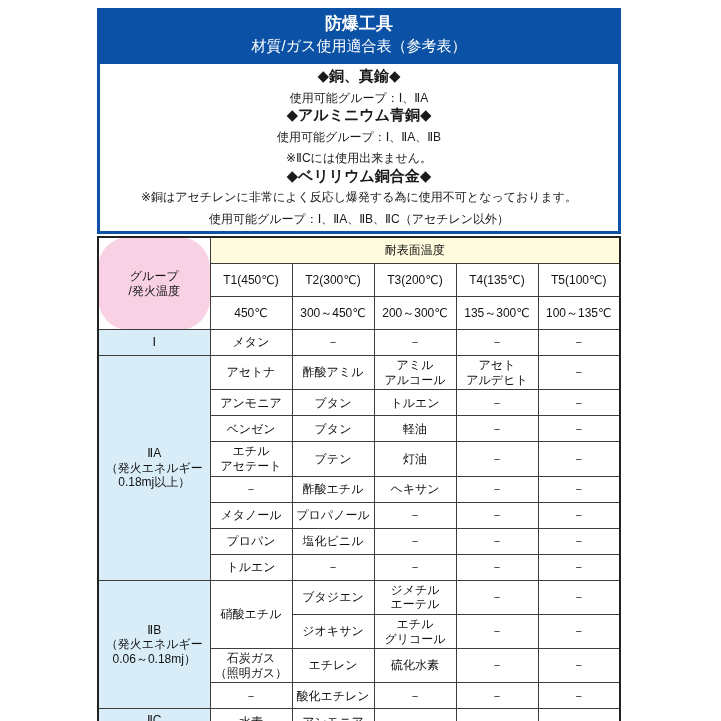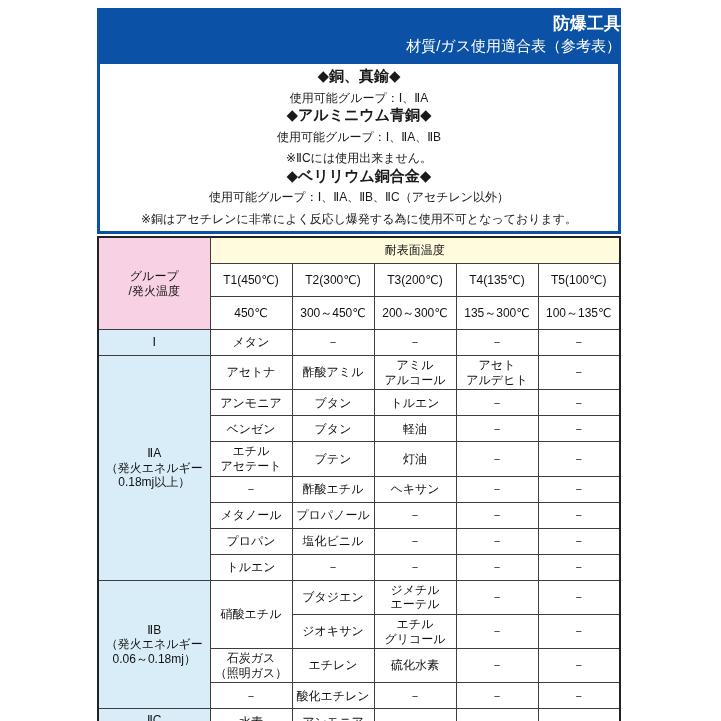--- a/index.html
+++ b/index.html
@@ -5,21 +5,21 @@
   html,body { margin:0; padding:0; }
   body {
     width:721px; height:721px; background:#ffffff;
     font-family:"Liberation Sans","DejaVu Sans",sans-serif;
     color:#111;
   }
   .page { position:relative; width:721px; height:721px; background:#fff; overflow:hidden; }
   .content { position:absolute; left:97px; top:8px; width:524px; }
 
   .banner {
-    background:var(--brand,#0b52a6); color:#fff; text-align:right;
+    background:var(--brand,#0b52a6); color:#fff; text-align:center;
     padding:5px 0 6px 0;
   }
   .banner .t1 { font-size:17px; font-weight:bold; line-height:1.35; }
   .banner .t2 { font-size:15px; font-weight:normal; line-height:1.3; }
 
   .intro {
     border:3px solid var(--brand,#0b52a6); background:#fff;
     text-align:center; padding:3px 2px 4px 2px;
   }
   .intro .h { font-size:15px; font-weight:bold; line-height:1.15; color:#1a1a1a; }
@@ -28,21 +28,21 @@
   table.compat {
     border-collapse:collapse; width:100%; margin-top:2px;
     table-layout:fixed; border:2px solid #222;
   }
   table.compat col.c-group { width:112px; }
   table.compat td {
     border:1px solid #3d3d3d; font-size:12px; text-align:center;
     padding:2px 1px; line-height:1.22; white-space:pre-line;
     height:21px; vertical-align:middle; color:#111;
   }
-  td.corner { background:var(--pink,#f8d2e4); }
+  td.corner { background:var(--pink,#f8d2e4);border-radius:31px; }
   td.surface { background:var(--yellow,#fffbdc); height:18px; }
   td.groupcell { background:var(--blue-cell,#d9edf8); }
   tr.temp-class-row td, tr.temp-range-row td { height:28px; }
 </style>
 </head>
 <body>
 
 <div class="page">
   <div class="content">
 
@@ -51,22 +51,22 @@
       <div class="t2">材質/ガス使用適合表（参考表）</div>
     </div>
 
     <div class="intro">
       <div class="h">◆銅、真鍮◆</div>
       <div class="l">使用可能グループ：Ⅰ、ⅡA</div>
       <div class="h">◆アルミニウム青銅◆</div>
       <div class="l">使用可能グループ：Ⅰ、ⅡA、ⅡB</div>
       <div class="l">※ⅡCには使用出来ません。</div>
       <div class="h">◆ベリリウム銅合金◆</div>
+      <div class="l">※銅はアセチレンに非常によく反応し爆発する為に使用不可となっております。</div>
       <div class="l">使用可能グループ：Ⅰ、ⅡA、ⅡB、ⅡC（アセチレン以外）</div>
-      <div class="l">※銅はアセチレンに非常によく反応し爆発する為に使用不可となっております。</div>
     </div>
 
     <table class="compat">
       <colgroup>
         <col class="c-group">
         <col span="5" class="c-gas">
       </colgroup>
       <tbody id="compat-body">
         <tr>
           <td class="corner" rowspan="3">グループ

